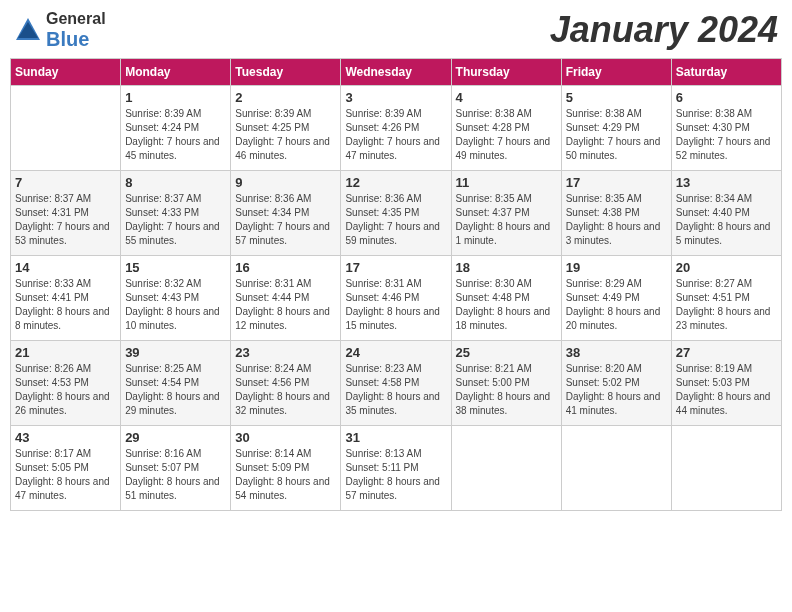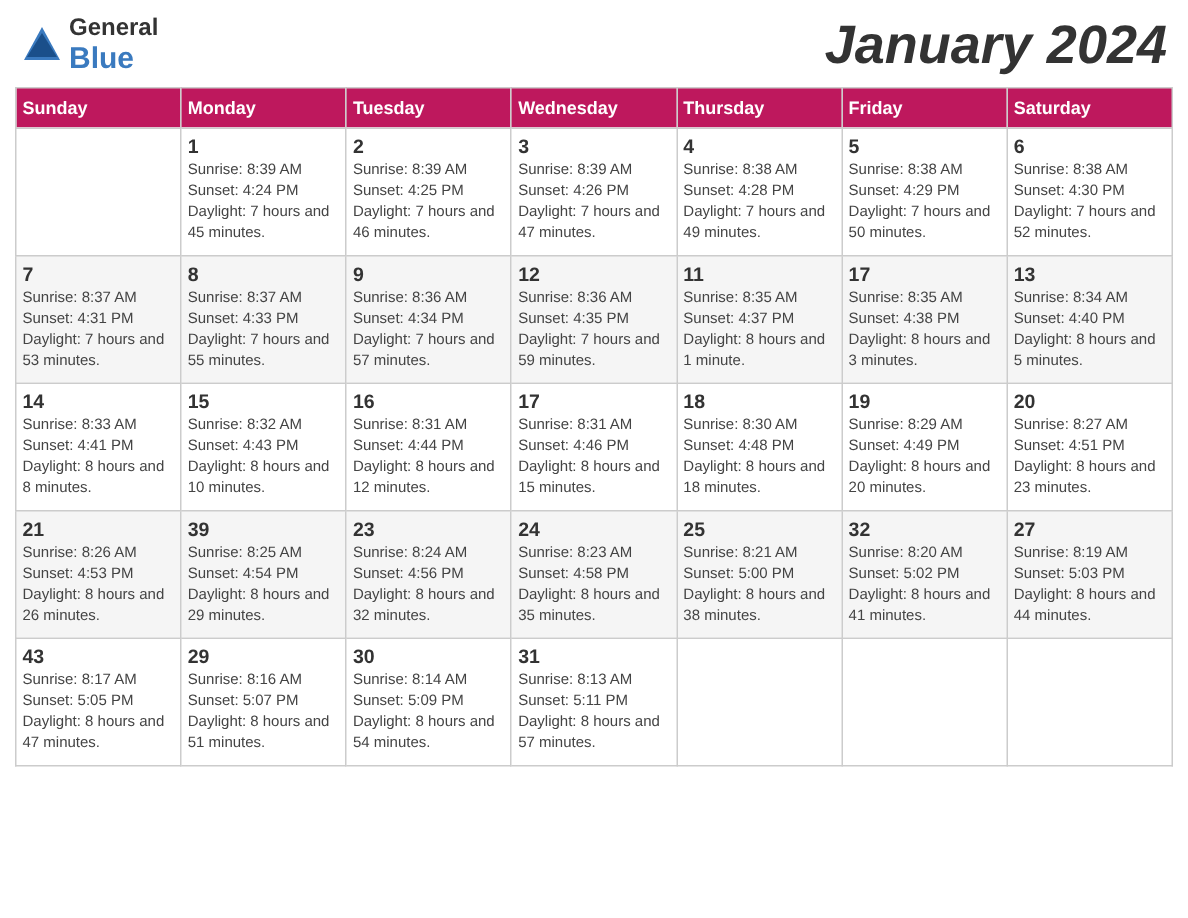--- a/index.html
+++ b/index.html
@@ -228,21 +228,21 @@
         </td>
         <td>
           <span class="day-number">24</span>
           <div class="day-info">Sunrise: 8:23 AM<br>Sunset: 4:58 PM<br>Daylight: 8 hours and 35 minutes.</div>
         </td>
         <td>
           <span class="day-number">25</span>
           <div class="day-info">Sunrise: 8:21 AM<br>Sunset: 5:00 PM<br>Daylight: 8 hours and 38 minutes.</div>
         </td>
         <td>
-          <span class="day-number">32</span>
+          <span class="day-number">38</span>
           <div class="day-info">Sunrise: 8:20 AM<br>Sunset: 5:02 PM<br>Daylight: 8 hours and 41 minutes.</div>
         </td>
         <td>
           <span class="day-number">27</span>
           <div class="day-info">Sunrise: 8:19 AM<br>Sunset: 5:03 PM<br>Daylight: 8 hours and 44 minutes.</div>
         </td>
       </tr>
       <tr>
         <td>
           <span class="day-number">43</span>

